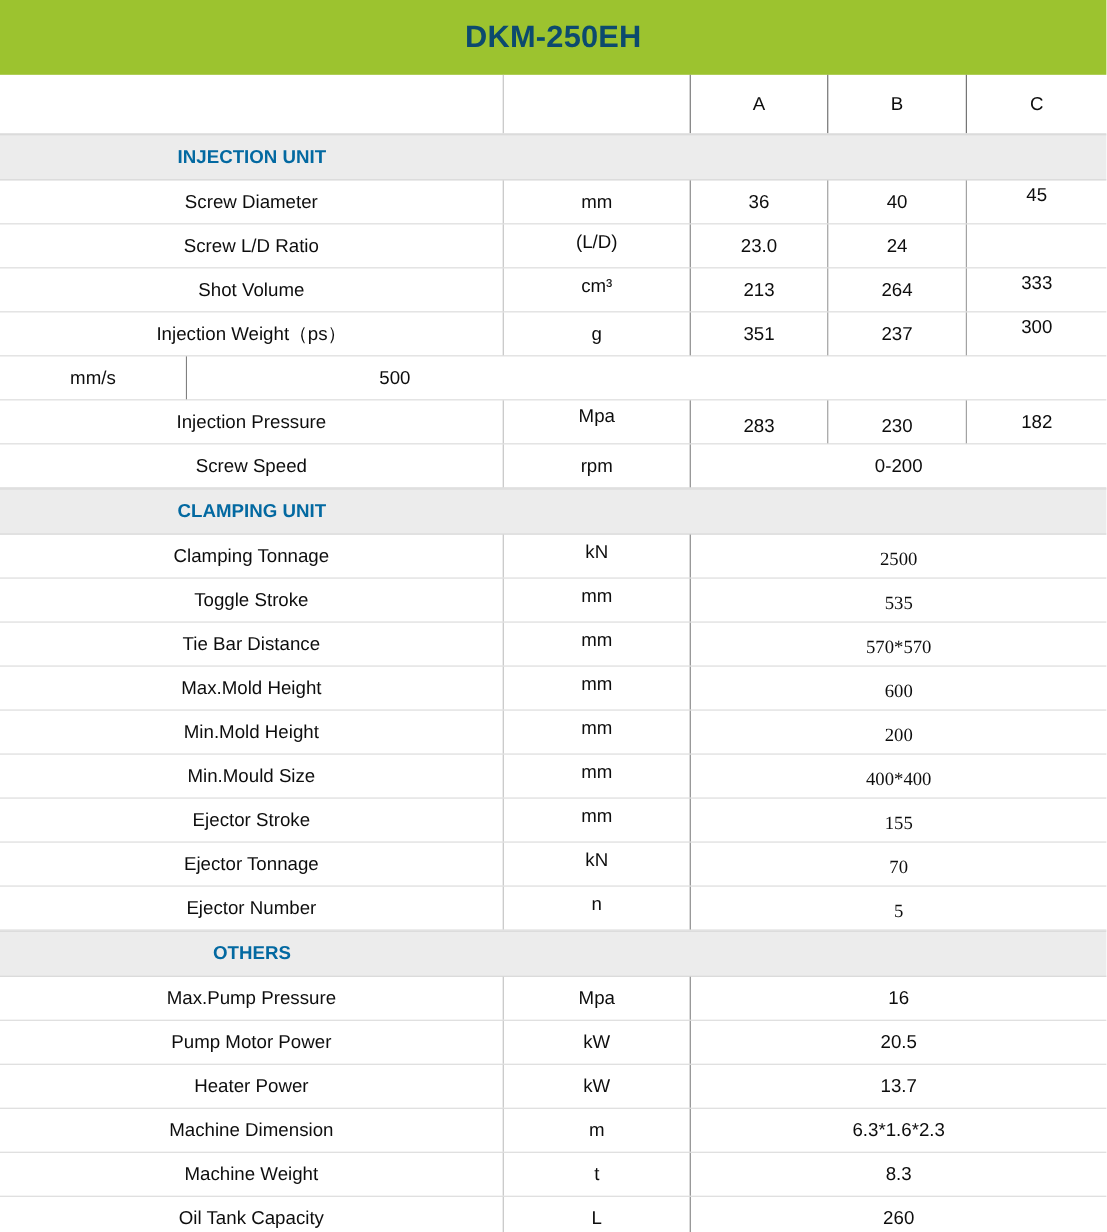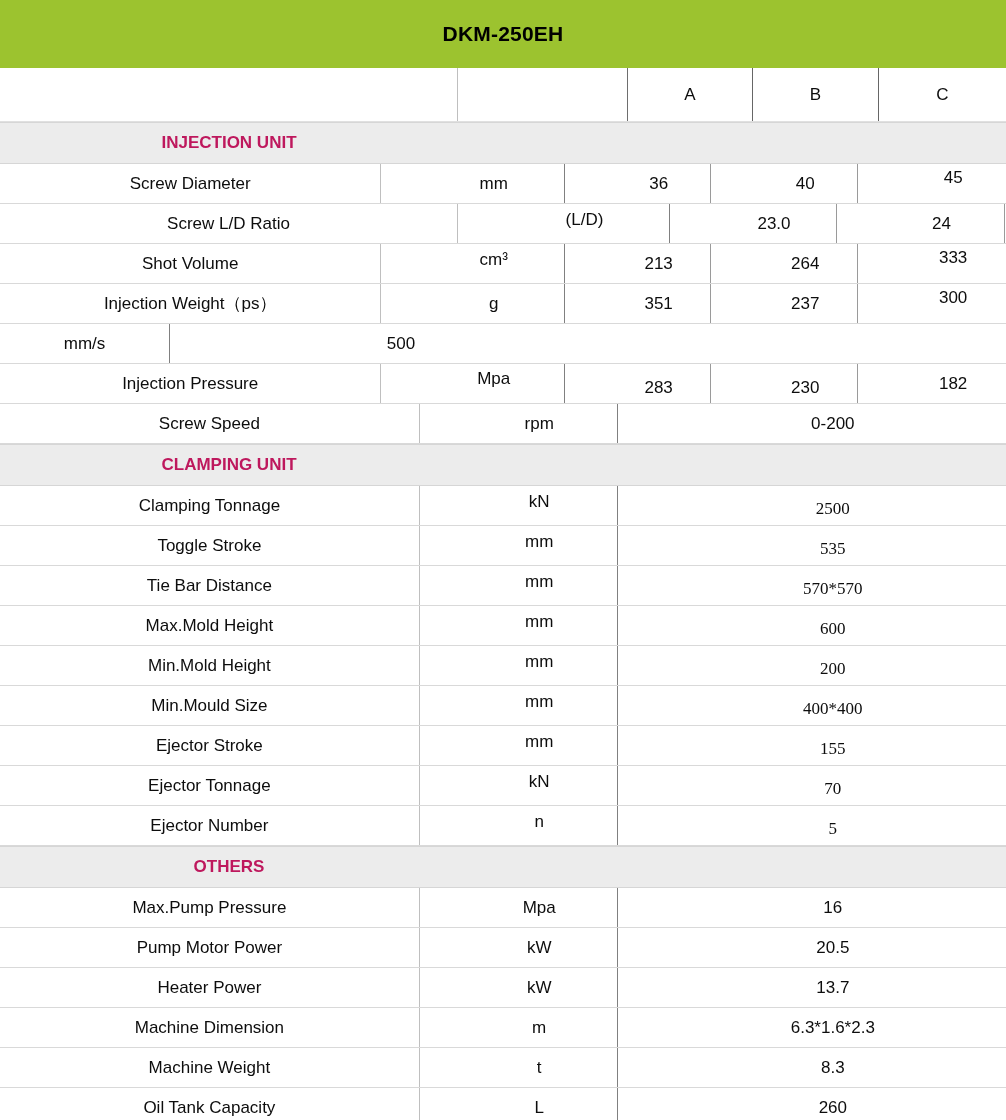--- a/index.html
+++ b/index.html
@@ -10,21 +10,21 @@
     -webkit-font-smoothing: antialiased;
   }
   .page { width: 1006px; height: 1120px; overflow: hidden; }
 
   
   .titlebar {
     height: 68px; background: #9cc32f;
     display: flex; align-items: center; justify-content: center;
   }
   .titlebar h1 {
-    margin: 0; font-size: 21px; font-weight: bold; color: #000000;
+    margin: 0; font-size: 28px; font-weight: bold; color: #0c4a6e;
     letter-spacing: 0.2px;
   }
 
   
   .row { display: flex; box-sizing: border-box; }
   .cell {
     box-sizing: border-box;
     display: flex; align-items: center; justify-content: center;
     font-size: 17px; color: #0d0d0d;
   }
@@ -42,25 +42,25 @@
   .head-row .c-a, .head-row .c-b { border-right: 1px solid #666666; }
 
   
   .sec-head {
     height: 42px; background: #ececec;
     border-top: 1px solid #d6d6d6; border-bottom: 1px solid #d6d6d6;
   }
   .sec-head .sec-title {
     width: 458px; box-sizing: border-box;
     display: flex; align-items: center; justify-content: center;
-    font-size: 17px; font-weight: bold; color: #be185d;
-  }
-
-  
-  .row.data { height: 40px; border-bottom: 1px solid #d9d9d9; gap: 42px; }
+    font-size: 17px; font-weight: bold; color: #0369a1;
+  }
+
+  
+  .row.data { height: 40px; border-bottom: 1px solid #d9d9d9; }
 
   
   #section-0 .rows .row:nth-child(-n+4) .c-c .v { transform: translateY(-6px); text-align: right; }
   #section-0 .rows .row:nth-child(2) .c-unit .v,
   #section-0 .rows .row:nth-child(3) .c-unit .v { transform: translateY(-4px); }
   #section-0 .rows .row:nth-child(6) .c-unit .v { transform: translateY(-5px); }
   #section-0 .rows .row:nth-child(6) .c-a .v,
   #section-0 .rows .row:nth-child(6) .c-b .v { transform: translateY(4px); }
   #section-1 .c-unit .v   { transform: translateY(-4px); }
   #section-1 .c-merged .v { transform: translateY(3px); font-family: Liberation Serif, serif; }

